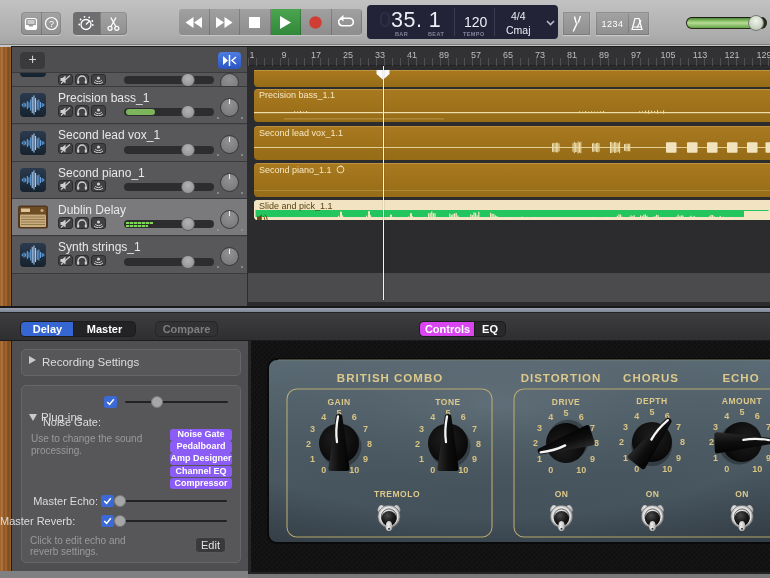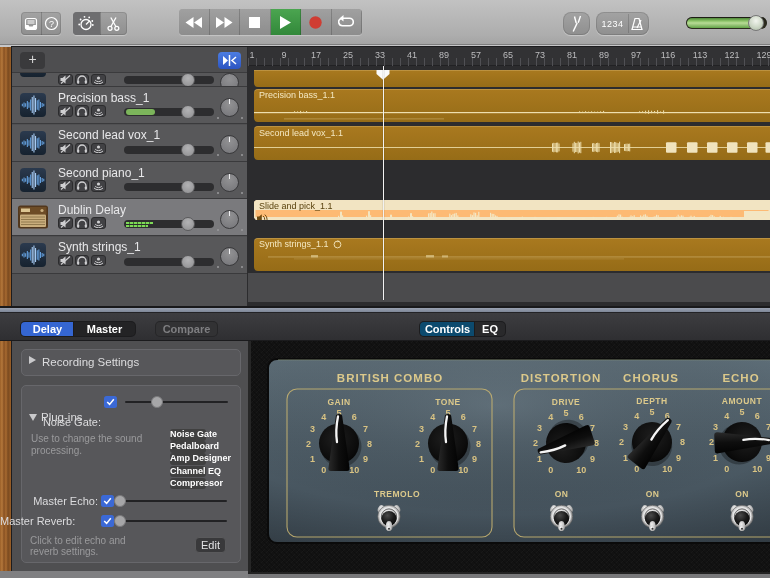--- a/index.html
+++ b/index.html
@@ -13,21 +13,21 @@
 .tbseg.sel{background:#6e6e70;border-radius:4px 0 0 4px}
 
 #transport{position:absolute;left:179px;top:9px;height:26px;display:flex;border-radius:4px;overflow:hidden;box-shadow:0 1px 1px rgba(255,255,255,.3), inset 0 0 0 1px rgba(0,0,0,.15)}
 .tr{width:30.5px;height:26px;background:linear-gradient(#a0a0a0,#8d8d8d);display:flex;align-items:center;justify-content:center;border-right:1px solid rgba(0,0,0,.18)}
 .tr.play{background:linear-gradient(#4ba550,#32883a)}
 
 #lcd{position:absolute;left:367px;top:5px;width:191px;height:34px;background:#232337;border-radius:4px;color:#e9e9f2}
 #lcd .sep{position:absolute;top:3px;bottom:3px;width:1px;background:#3a3a52}
 .lcdlab{position:absolute;font-size:5.5px;font-weight:bold;color:#84849e;letter-spacing:.4px}
 
-.rbtn{position:absolute;top:12px;height:23px;border-radius:8px;background:linear-gradient(#a3a3a3,#8f8f8f);box-shadow:0 1px 1px rgba(255,255,255,.35), inset 0 0 0 1px rgba(0,0,0,.12);display:flex;align-items:center;justify-content:center}
+.rbtn{position:absolute;top:12px;height:23px;border-radius:0;background:linear-gradient(#a3a3a3,#8f8f8f);box-shadow:0 1px 1px rgba(255,255,255,.35), inset 0 0 0 1px rgba(0,0,0,.12);display:flex;align-items:center;justify-content:center}
 
 #wood{left:0;top:47px;width:11px;height:527px;background:repeating-linear-gradient(90deg,#9a5f28 0px,#b5793c 2px,#875022 4px,#a86b31 6px,#7a4a20 8px,#9a5f28 11px)}
 #mainwrap{left:11px;top:46px;width:759px;height:260px;background:#2c2c2e;border-top:1px solid #1d1d1f;border-left:1px solid #1d1d1f}
 #trackpanel{left:12px;top:47px;width:235px;height:259px;background:#515153}
 #thead{left:12px;top:47px;width:235px;height:26px;background:#4e4e50;border-bottom:1px solid #3b3b3d}
 #plusbtn{left:20px;top:52px;width:25px;height:17px;background:#3a3a3c;border-radius:4px;color:#d8d8d8;font-size:14px;line-height:15px;text-align:center}
 #catchbtn{left:218px;top:52px;width:23px;height:17px;background:linear-gradient(#4c7de2,#2c55c2);border-radius:4px}
 .trow{position:absolute;left:12px;width:235px;height:37px;background:#58585a;border-bottom:1px solid #3a3a3c}
 .trow.sel{background:#7a7a7d}
 .tname{position:absolute;left:46px;top:3.5px;font-size:12px;color:#e8e8ea}
@@ -54,21 +54,21 @@
 #tabbar{left:0;top:312px;width:770px;height:29px;background:linear-gradient(#3d3d40,#2f2f32);border-top:1px solid #232326;border-bottom:1px solid #1b1b1d}
 .tab{position:absolute;top:322px;height:14px;font-size:11px;font-weight:bold;color:#fff;display:flex;align-items:center;justify-content:center}
 
 #scpanel{left:11px;top:341px;width:237px;height:231px;background:#4f4f51;border-left:1px solid #1d1d1f}
 .scbox{position:absolute;background:#57575a;border:1px solid #67676b;border-radius:5px}
 .sclab{position:absolute;font-size:11px;color:#dcdcde}
 .gray{position:absolute;font-size:10px;color:#9a9a9c}
 .chk{position:absolute;width:13px;height:12px;background:#3b69d6;border-radius:2.5px;color:#fff;font-size:10px;line-height:12px;text-align:center}
 .hline{position:absolute;height:2px;background:#222224;border-radius:1px}
 .sthumb{position:absolute;width:12px;height:12px;border-radius:50%;background:#a6a6a8;border:1px solid #7a7a7c}
-.bluebtn{position:absolute;left:170px;width:36px;height:11.6px;background:#404040;border-radius:3px;color:#fff;font-size:9px;font-weight:bold;text-align:center;line-height:11.5px;white-space:nowrap}
+.bluebtn{position:absolute;left:170px;width:62px;height:11.6px;background:#8b5cf6;border-radius:3px;color:#fff;font-size:9px;font-weight:bold;text-align:center;line-height:11.5px;white-space:nowrap}
 #editbtn{left:195px;top:537px;width:31px;height:16px;background:#39393b;border:1px solid #5a5a5c;border-radius:4px;color:#e2e2e4;font-size:11px;text-align:center;line-height:14px}
 
 #amp{left:248px;top:341px;width:522px;height:231px;background:#121212;overflow:hidden}
 #bottomstrip{left:0;top:571px;width:248px;height:7px;background:#808082}
 #bottomstrip2{position:absolute;left:248px;top:574px;width:522px;height:4px;background:#78787a}
 </style></head>
 <body>
 <div id="stage">
 
 <div class="abs" id="toolbar"></div>
@@ -138,20 +138,35 @@
         <svg width="13" height="13">
           <circle cx="6.5" cy="6.5" r="6.2" fill="#cf3d33"></circle>
         </svg>
       </div>
  <div class="tr">
         <svg width="16" height="14" viewBox="0 0 16 14">
           <path d="M3.5 3.2 h8 a3.8 3.8 0 0 1 0 7.6 h-7 a3.8 3.8 0 0 1 -1.5-7.3" stroke="#fff" stroke-width="1.6" fill="none"></path>
           <path d="M5.5 0 L1.6 3.3 L5.5 6.4 Z" fill="#fff"></path>
         </svg>
       </div>
+</div>
+<div class="abs" id="lcd">
+ <div class="sep" style="left:87px"></div>
+ <div class="sep" style="left:127px"></div>
+ <div style="position:absolute;left:12px;top:3px;font-size:21.5px;color:#2f2f47">0</div>
+ <div style="position:absolute;left:24px;top:3px;font-size:21.5px;color:#ededf5;letter-spacing:0.5px">35.<span> 1</span></div>
+ <div class="lcdlab" style="left:28px;top:26px">BAR</div>
+ <div class="lcdlab" style="left:61px;top:26px">BEAT</div>
+ <div style="position:absolute;left:97px;top:9px;font-size:14px;color:#ededf5">120</div>
+ <div class="lcdlab" style="left:96px;top:26px">TEMPO</div>
+ <div style="position:absolute;left:144px;top:5px;font-size:10.5px;color:#ededf5">4/4</div>
+ <div style="position:absolute;left:139px;top:19px;font-size:10.5px;color:#ededf5">Cmaj</div>
+ <svg style="position:absolute;left:179px;top:15px" width="9" height="6" viewBox="0 0 9 6">
+        <path d="M1 1 L4.5 4.5 L8 1" stroke="#b9b9cc" stroke-width="1.6" fill="none"></path>
+      </svg>
 </div>
 <div class="rbtn" style="left:563px;width:27px">
       <svg width="15" height="18" viewBox="0 0 15 18">
         <g stroke="#fff" stroke-width="1.4" fill="none">
           <path d="M5.5 1.5 L7.2 8"></path>
           <path d="M11.5 1 L9.2 7.8"></path>
           <path d="M8.2 7.9 L4.2 16.5"></path>
         </g>
       </svg>
     </div>
@@ -462,21 +477,21 @@
 <div class="rnum" style="left:348px">25</div>
 <div class="rnum" style="left:380px">33</div>
 <div class="rnum" style="left:412px">41</div>
 <div class="rnum" style="left:444px">89</div>
 <div class="rnum" style="left:476px">57</div>
 <div class="rnum" style="left:508px">65</div>
 <div class="rnum" style="left:540px">73</div>
 <div class="rnum" style="left:572px">81</div>
 <div class="rnum" style="left:604px">89</div>
 <div class="rnum" style="left:636px">97</div>
-<div class="rnum" style="left:668px">116</div>
+<div class="rnum" style="left:668px">105</div>
 <div class="rnum" style="left:700px">113</div>
 <div class="rnum" style="left:732px">121</div>
 <div class="rnum" style="left:764px">129</div>
 <div class="abs" style="left:248px;top:58px;width:522px;height:8px;background:repeating-linear-gradient(90deg,#505054 0 1px,transparent 1px 8px)"></div>
 <div class="region" style="left:254px;top:70px;width:516px;height:16.5px;border-radius:0 0 0 4px"></div>
 <div class="region" style="left:254px;top:88.7px;width:516px;height:33.5px">
  <div class="rlab">Precision bass_1.1</div>
  <svg style="position:absolute;left:0;top:0" width="516" height="33.5">
         <rect x="0" y="23" width="516" height="1.2" fill="#eedfae"></rect>
         <rect x="40.0" y="22.2" width="1.1" height="1.6" fill="#ead9a4" opacity="1.0"></rect>
@@ -542,21 +557,30 @@
         <rect x="373.9" y="17.8" width="1" height="7.3" fill="#eedfae"></rect>
         <rect x="375.2" y="17.6" width="1" height="7.8" fill="#eedfae"></rect>
         <rect x="412" y="16.2" width="10.5" height="10.6" rx="1" fill="#f0e3bd"></rect>
         <rect x="433" y="16.2" width="10.5" height="10.6" rx="1" fill="#f0e3bd"></rect>
         <rect x="453" y="16.2" width="10.5" height="10.6" rx="1" fill="#f0e3bd"></rect>
         <rect x="473" y="16.2" width="10.5" height="10.6" rx="1" fill="#f0e3bd"></rect>
         <rect x="493" y="16.2" width="10.5" height="10.6" rx="1" fill="#f0e3bd"></rect>
         <rect x="511.5" y="16.2" width="10.5" height="10.6" rx="1" fill="#f0e3bd"></rect>
       </svg>
     </div>
-<div class="region selr" style="left:254px;top:200px;width:516px;height:20px;background:#fdba74;box-shadow:inset 0 0 0 1.5px #f2e4c2">
+<div class="region" style="left:254px;top:163.3px;width:516px;height:33.5px">
+ <div class="rlab" style="display:flex;align-items:center">Second piano_1.1 <svg style="margin-left:4px" width="9" height="9" viewBox="0 0 9 9">
+          <circle cx="4.5" cy="4.5" r="3.4" fill="none" stroke="#f4e8c2" stroke-width="0.9"></circle>
+          <path d="M4.5 0.4 L6.5 1.1 L4.5 2.4 Z" fill="#f4e8c2"></path>
+        </svg></div>
+ <svg style="position:absolute;left:0;top:0" width="516" height="33.5">
+        <rect x="0" y="27" width="516" height="0.8" fill="#ead9a4" opacity="0.3"></rect>
+      </svg>
+    </div>
+<div class="region selr" style="left:254px;top:200px;width:516px;height:20px;background:#22c55e;box-shadow:inset 0 0 0 1.5px #f2e4c2">
 <div style="position:absolute;left:0;top:0;width:516px;height:9.5px;background:#f2e4c2"></div>
 <div style="position:absolute;left:0;bottom:0;width:516px;height:3.5px;background:#f2e4c2"></div>
 <div class="rlab" style="color:#5a430f;top:0.5px">Slide and pick_1.1</div>
 <svg style="position:absolute;left:0;top:0" width="516" height="32.5">
         <rect x="12" y="18.6" width="504" height="1.2" fill="#f3e6c3"></rect>
         <rect x="86.0" y="11.7" width="2" height="15.0" fill="#f3e6c3"></rect>
         <rect x="88.0" y="15.4" width="1.2" height="7.5" fill="#f3e6c3"></rect>
         <rect x="84.0" y="15.8" width="1.2" height="6.8" fill="#f3e6c3"></rect>
         <rect x="114.0" y="11.2" width="2" height="16.0" fill="#f3e6c3"></rect>
         <rect x="116.0" y="15.2" width="1.2" height="8.0" fill="#f3e6c3"></rect>
@@ -657,45 +681,32 @@
         <rect x="478.0" y="17.1" width="1.2" height="4.1" fill="#f3e6c3"></rect>
         <rect x="484.4" y="18.1" width="1.2" height="2.2" fill="#f3e6c3"></rect>
         <rect x="486.0" y="17.2" width="1.2" height="4.0" fill="#f3e6c3"></rect>
         <rect x="490" y="11" width="26" height="16.5" fill="#f3e6c3"></rect>
         <g fill="#6b4a12">
           <path d="M3 16.5 h2.2 l2.6-2.2 v9.4 l-2.6-2.2 H3 Z"></path>
           <path d="M9 16 a4 4 0 0 1 0 6.6 M10.8 14.6 a6 6 0 0 1 0 9.4" stroke="#6b4a12" stroke-width="1" fill="none"></path>
         </g>
       </svg>
     </div>
-<div class="region" style="left:254px;top:237.9px;width:516px;height:33.5px">
- <div class="rlab" style="display:flex;align-items:center">Synth strings_1.1 <svg style="margin-left:4px" width="9" height="9" viewBox="0 0 9 9">
-          <circle cx="4.5" cy="4.5" r="3.4" fill="none" stroke="#f4e8c2" stroke-width="0.9"></circle>
-          <path d="M4.5 0.4 L6.5 1.1 L4.5 2.4 Z" fill="#f4e8c2"></path>
-        </svg></div>
- <svg style="position:absolute;left:0;top:0" width="516" height="33.5">
-        <rect x="14" y="18.5" width="502" height="0.9" fill="#ead9a4" opacity="0.45"></rect>
-        <rect x="40" y="20.5" width="330" height="0.8" fill="#ead9a4" opacity="0.25"></rect>
-        <rect x="57" y="17" width="7" height="2.5" fill="#ead9a4" opacity="0.6"></rect>
-        <rect x="172" y="17" width="8" height="2.5" fill="#ead9a4" opacity="0.6"></rect>
-        <rect x="188" y="17.3" width="6" height="2.2" fill="#ead9a4" opacity="0.55"></rect>
-      </svg>
-    </div>
 <div class="abs" id="phtri"><svg width="14" height="10" viewBox="0 0 14 10">
         <path d="M0.5 0 h13 v4 L7 9.8 L0.5 4 Z" fill="#fafafa"></path>
       </svg></div>
 <div class="abs" id="playhead"></div>
 
 <div class="abs" id="split1"></div>
 <div class="abs" id="split2"></div>
 <div class="abs" id="tabbar"></div>
 <div class="tab" style="left:21px;width:53px;background:#3566d2;border-radius:4px 0 0 4px;box-shadow:0 0 0 1px #1c1c1e">Delay</div>
 <div class="tab" style="left:74px;width:61px;background:#232325;border-radius:0 4px 4px 0;box-shadow:0 0 0 1px #1c1c1e">Master</div>
 <div class="tab" style="left:156px;width:61px;background:#323234;border-radius:4px;color:#7e7e81;box-shadow:0 0 0 1px #262628">Compare</div>
-<div class="tab" style="left:420px;width:55px;background:#0c4a6e;border-radius:4px 0 0 4px;box-shadow:0 0 0 1px #1c1c1e">Controls</div>
+<div class="tab" style="left:420px;width:55px;background:#d946ef;border-radius:4px 0 0 4px;box-shadow:0 0 0 1px #1c1c1e">Controls</div>
 <div class="tab" style="left:475px;width:30px;background:#29292b;border-radius:0 4px 4px 0;box-shadow:0 0 0 1px #1c1c1e">EQ</div>
 
 <div class="abs" id="scpanel"></div>
 <div class="scbox" style="left:21px;top:349px;width:220px;height:27px"></div>
 <div class="abs" style="left:29px;top:356px;width:0;height:0;border-left:7px solid #c9c9cb;border-top:4.5px solid transparent;border-bottom:4.5px solid transparent"></div>
 <div class="sclab" style="left:42px;top:356px;font-size:11.5px">Recording Settings</div>
 
 <div class="scbox" style="left:21px;top:385px;width:220px;height:178px"></div>
 <div class="sclab" style="left:0;top:416px;width:101px;text-align:right">Noise Gate:</div>
 <div class="chk" style="left:104px;top:396px"><svg width="9" height="8" viewBox="0 0 9 8" style="margin-top:2px">

